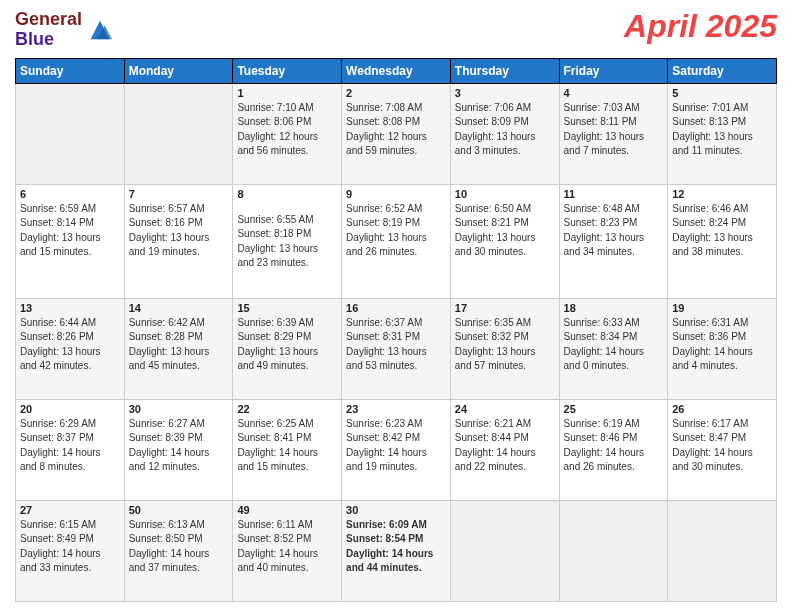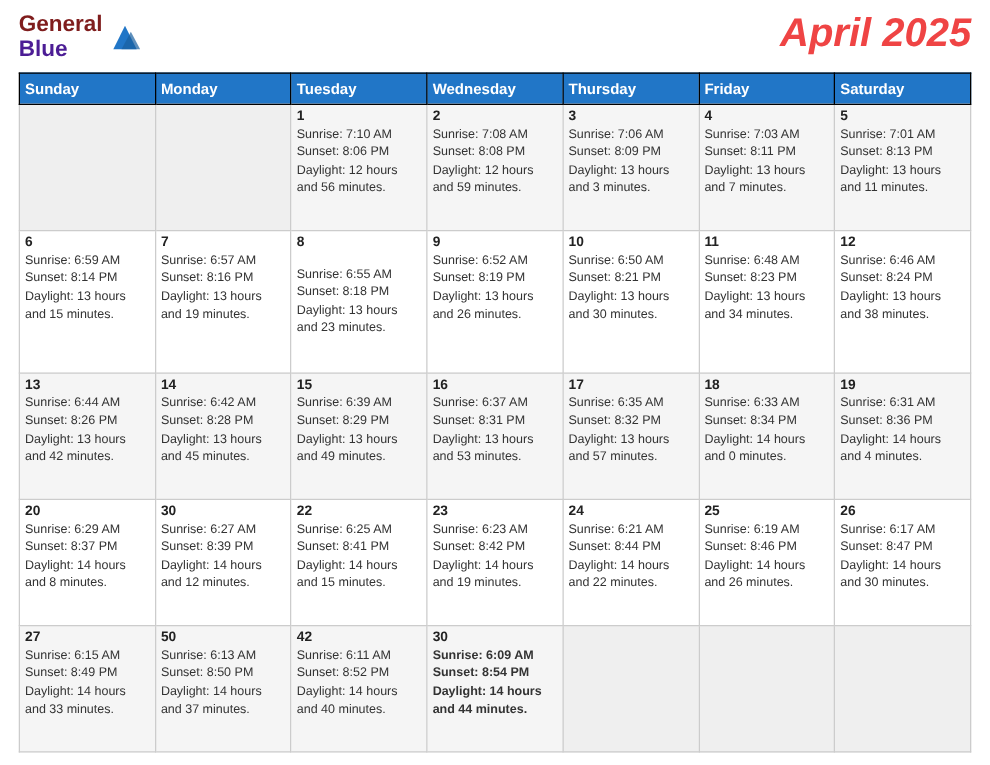--- a/index.html
+++ b/index.html
@@ -335,21 +335,21 @@
 and 33 minutes.</div>
           </td>
           <td>
             <span class="day-num">50</span>
             <div class="day-info" style="white-space: pre-line;">Sunrise: 6:13 AM
 Sunset: 8:50 PM
 Daylight: 14 hours
 and 37 minutes.</div>
           </td>
           <td>
-            <span class="day-num">42</span>
+            <span class="day-num">49</span>
             <div class="day-info" style="white-space: pre-line;">Sunrise: 6:11 AM
 Sunset: 8:52 PM
 Daylight: 14 hours
 and 40 minutes.</div>
           </td>
           <td>
             <span class="day-num">30</span>
             <div class="day-info" style="white-space: pre-line; font-weight: bold;">Sunrise: 6:09 AM
 Sunset: 8:54 PM
 Daylight: 14 hours

